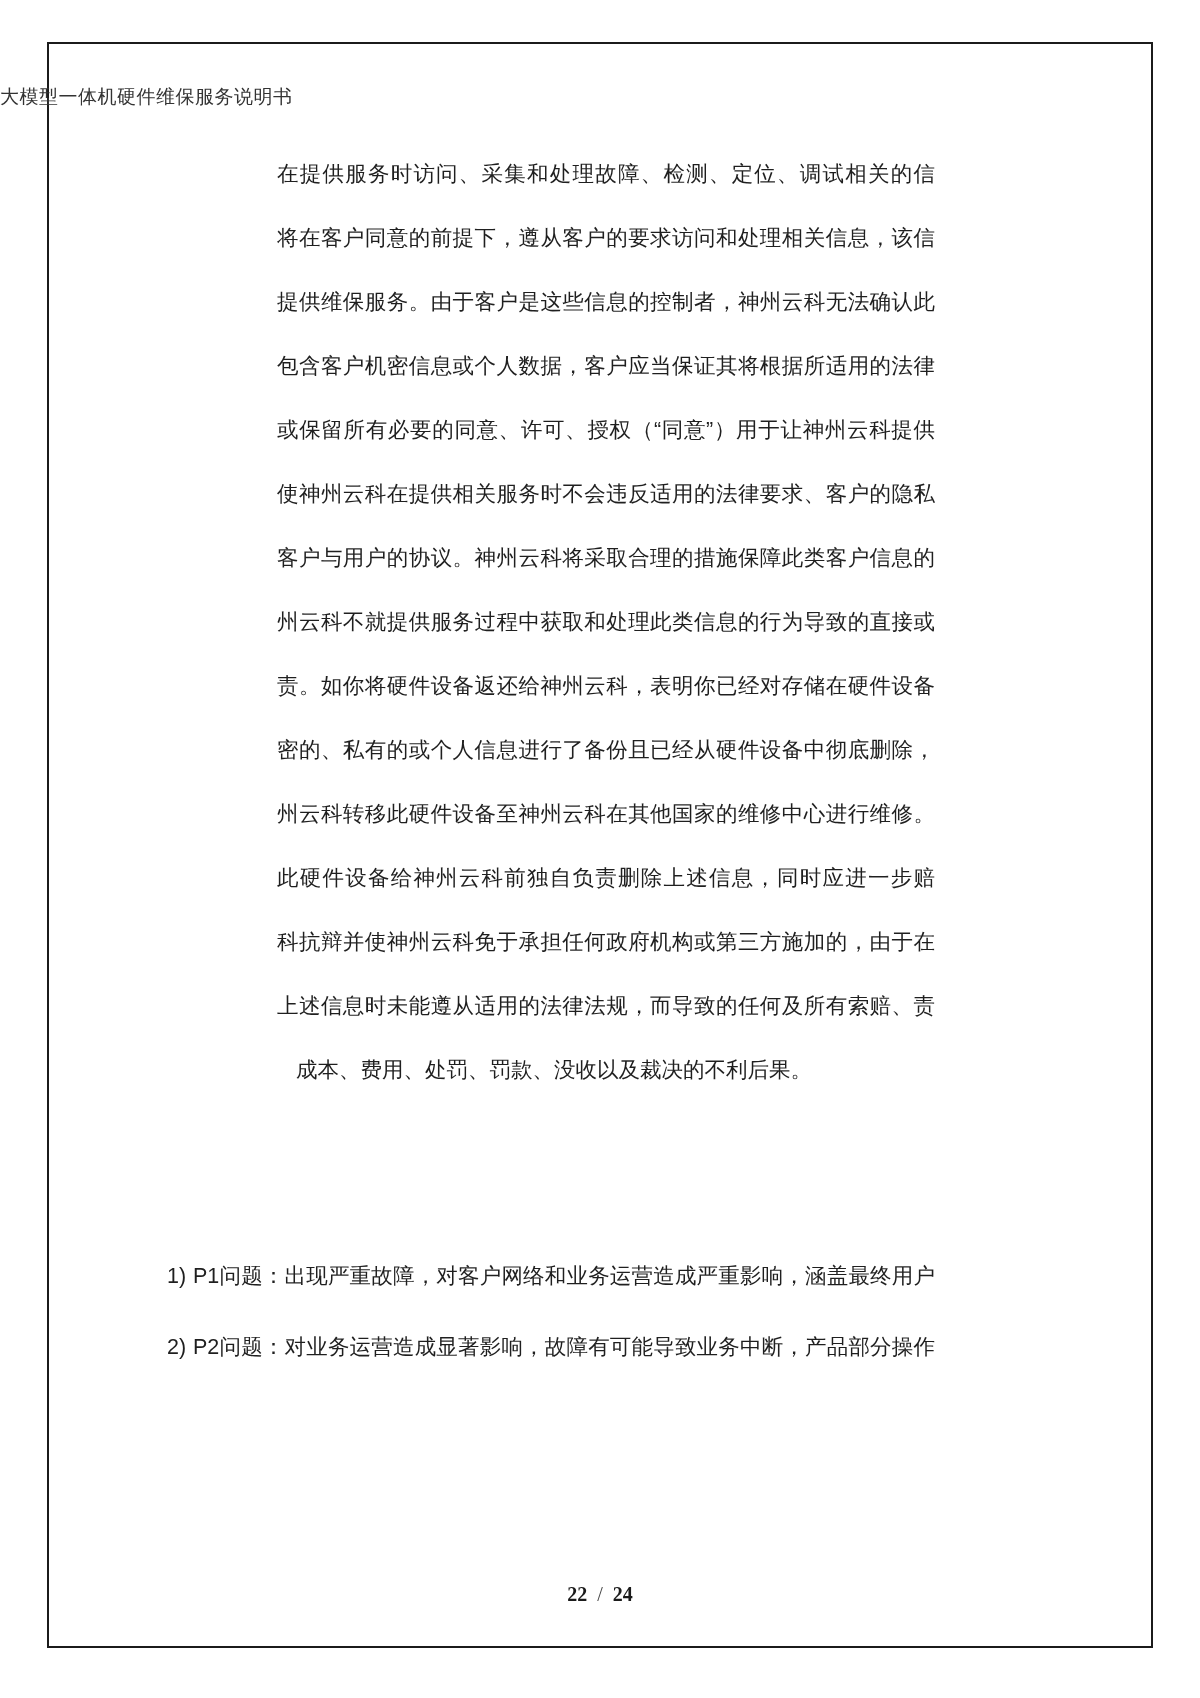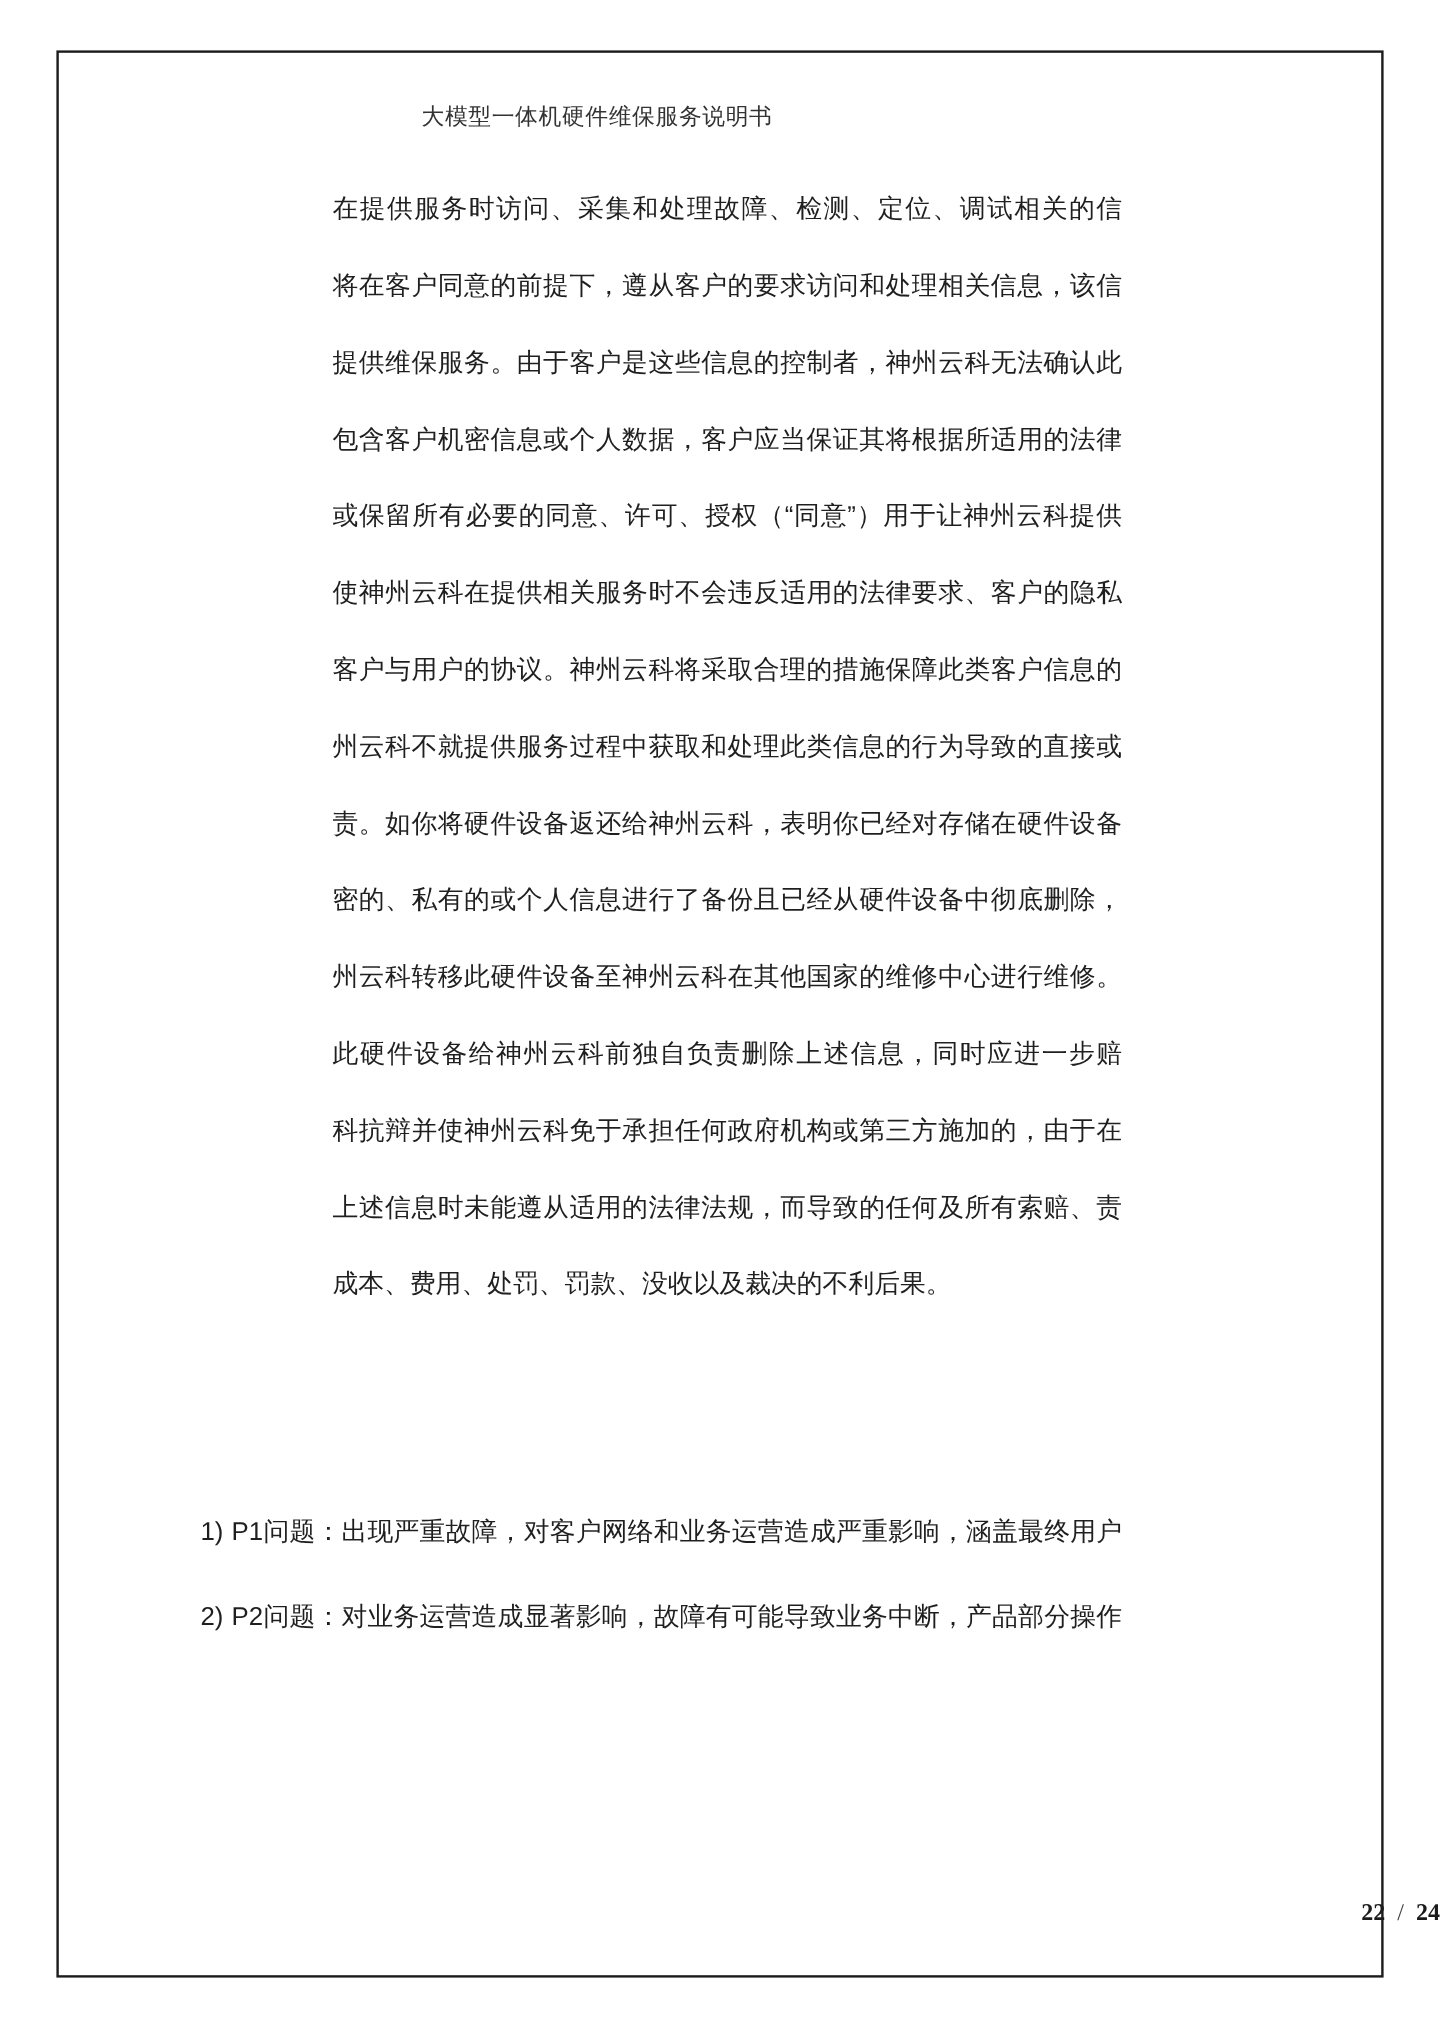--- a/index.html
+++ b/index.html
@@ -17,42 +17,42 @@
     left: 47px; top: 42px;
     width: 1106px; height: 1606px;
     border: 2px solid #1b1b1b;
     box-sizing: border-box;
     pointer-events: none;
   }
   .header {
     position: absolute;
     left: 0; top: 84px;
     width: 995px;
-    text-align: center;
+    text-align: left;
     font-family: "Liberation Serif", serif;
     font-size: 19px;
     letter-spacing: 0.5px;
     color: #333333;
     white-space: nowrap;
   }
   .para {
     position: absolute;
     left: 277px; top: 142px;
     width: 658px;
   }
   .para .pline {
     line-height: 64px;
     height: 64px;
     font-size: 21.5px;
     text-align: justify;
     text-align-last: justify;
     white-space: normal;
     overflow: hidden;
   }
-  .para .pline:last-child { text-align-last: left; }
+  .para .pline:last-child { text-align-last: left; margin-left: 19px; }
   .appendix-heading {
     position: absolute;
     left: 148px; top: 1180px;
     margin: 0;
     font-size: 29px;
     font-weight: 700;
     line-height: 36px;
     color: #111111;
     white-space: nowrap;
   }
@@ -82,21 +82,21 @@
     font-size: 21.5px;
     text-align: justify;
     text-align-last: justify;
     overflow: hidden;
   }
   .item .iline:last-child { text-align-last: left; }
   .footer {
     position: absolute;
     left: 0; top: 1583px;
     width: 1200px;
-    text-align: right;
+    text-align: center;
     font-family: "Liberation Serif", serif;
     font-size: 20px;
     color: #1b1b1b;
   }
   .footer .pg { font-weight: 700; }
   .footer .sep { font-weight: 400; margin: 0 10px; color: #444444; }
 </style>
 </head>
 <body>
 

